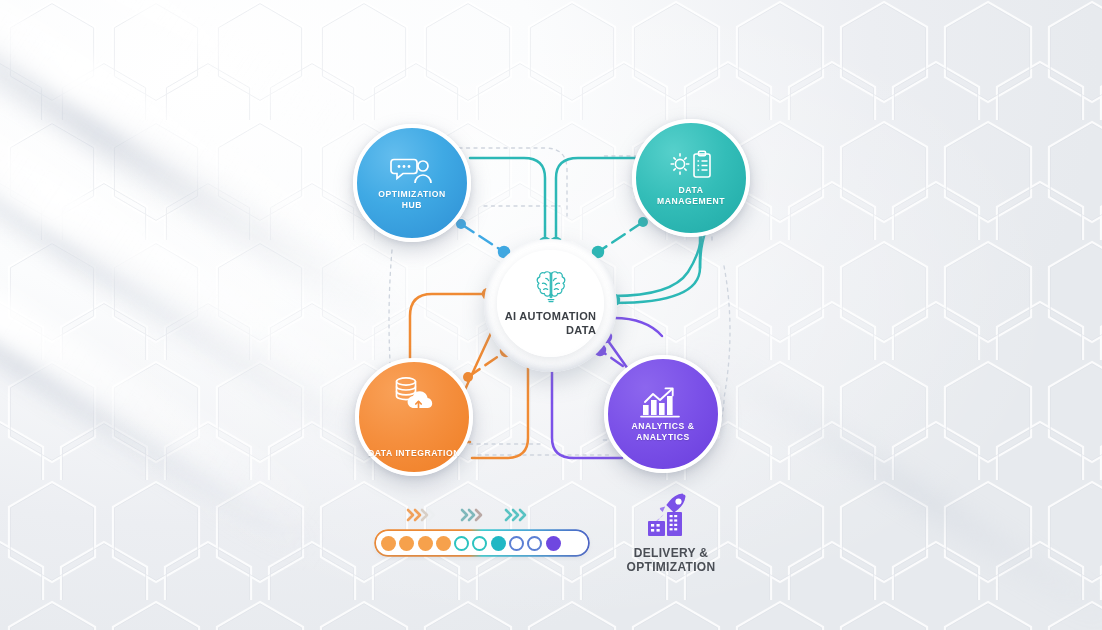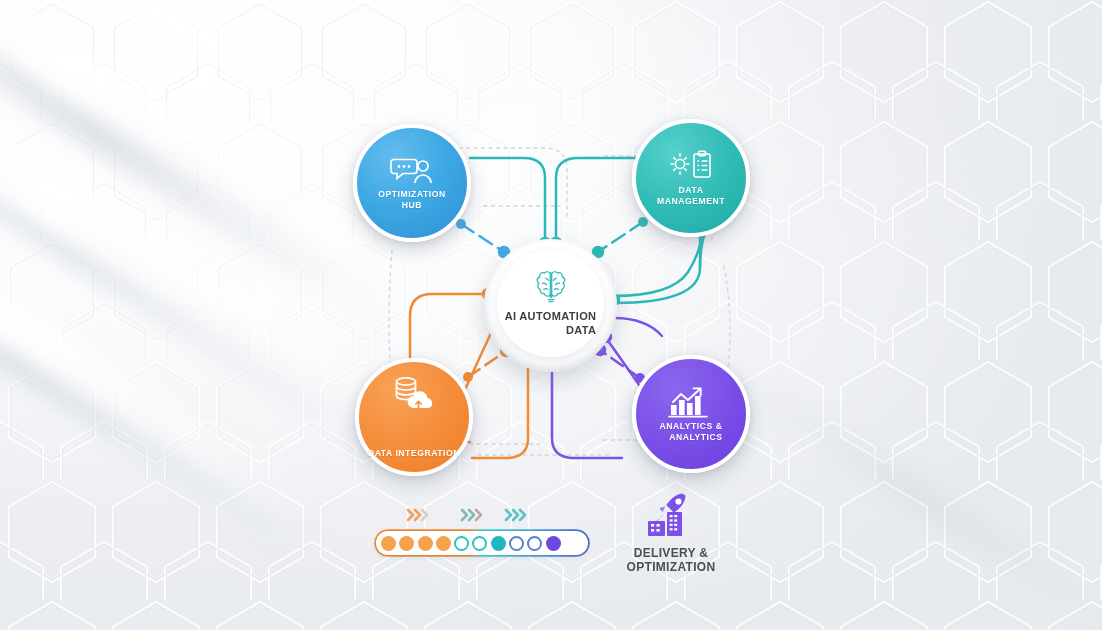--- a/index.html
+++ b/index.html
@@ -55,22 +55,22 @@
     font-size:8.6px; font-weight:700; letter-spacing:.55px;
     line-height:1.26; text-shadow:0 1px 1px rgba(0,0,0,.13);
   }
 
   #node-comm { left:353px; top:124px; width:118px; height:118px;
     background:radial-gradient(circle at 34% 26%, #63bdee 0%, #3fa9e4 45%, #2e8fd4 100%); }
   #node-task { left:632px; top:119px; width:118px; height:118px;
     background:radial-gradient(circle at 34% 26%, #56d0cb 0%, #33bdb8 48%, #1fa9a6 100%); }
   #node-data { left:355px; top:358px; width:118px; height:118px;
     background:radial-gradient(circle at 34% 26%, #f9a158 0%, #f58f3e 46%, #ef7e24 100%);gap:35px; }
-  #node-analytics { left:632px; top:355px; width:118px; height:118px;
-    background:radial-gradient(circle at 34% 26%, #8c66ee 0%, #7b51e8 48%, #6a3ddd 100%);text-align:right; }
+  #node-analytics { left:604px; top:355px; width:118px; height:118px;
+    background:radial-gradient(circle at 34% 26%, #8c66ee 0%, #7b51e8 48%, #6a3ddd 100%); }
 
   
   #core-wrap { position:absolute; left:484px; top:239px; width:133px; height:133px; }
   #core-halo {
     position:absolute; inset:0; border-radius:50%;
     background:radial-gradient(circle at 50% 46%, #ffffff 0%, #ffffff 58%, #f2f4f7 78%, #e7eaee 100%);
     box-shadow:0 9px 22px rgba(120,132,150,.30), inset 0 -3px 7px rgba(170,180,195,.38);
   }
   #core-inner {
     position:absolute; left:13px; top:11px; width:107px; height:107px;

